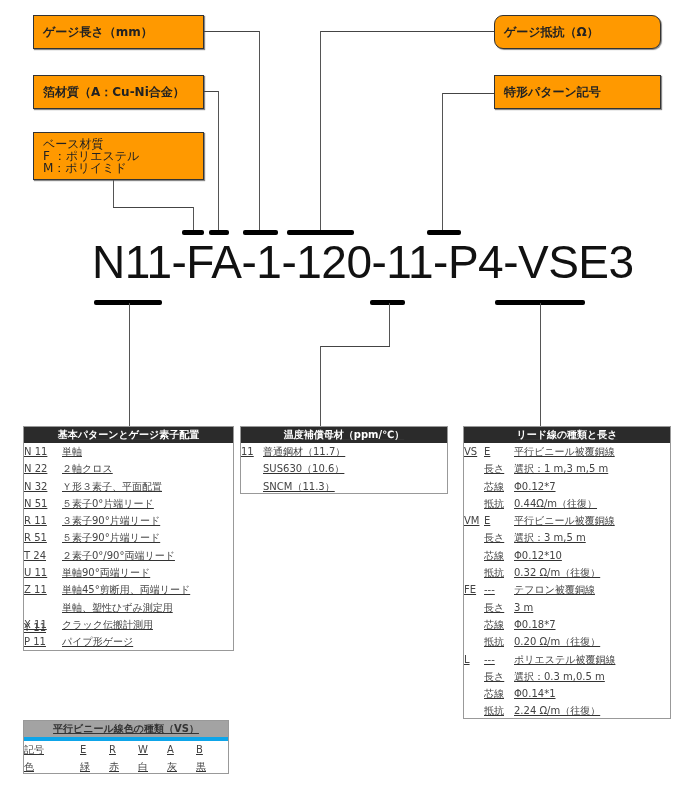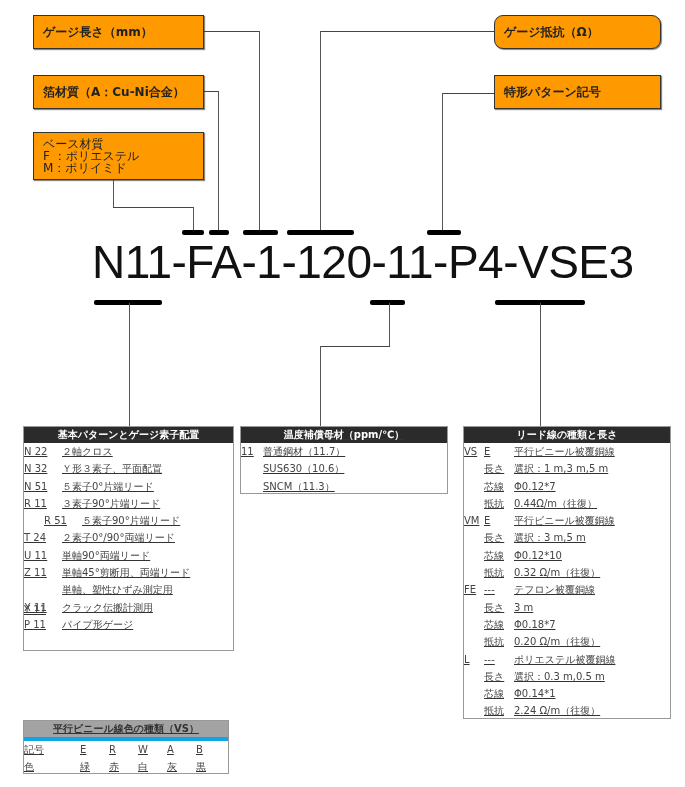--- a/index.html
+++ b/index.html
@@ -68,37 +68,41 @@
 <div class="vl" style="left:129px;top:303px;height:123px;"></div>
 <div class="vl" style="left:389px;top:303px;height:44px;"></div>
 <div class="hl" style="left:320px;top:346px;width:70px;"></div>
 <div class="vl" style="left:320px;top:346px;height:80px;"></div>
 <div class="vl" style="left:540px;top:303px;height:123px;"></div>
 
 <div class="tbl" style="left:23px;top:426px;width:211px;height:225px;">
   <div class="th">基本パターンとゲージ素子配置</div>
   <div id="pattern-rows">
       <div class="row">
+        <span style="width:38px;" class="c1">N 11</span>
+        <span>単軸</span>
+      </div>
+      <div class="row">
         <span style="width:38px;" class="c1">N 22</span>
         <span>２軸クロス</span>
       </div>
       <div class="row">
         <span style="width:38px;" class="c1">N 32</span>
         <span>Ｙ形３素子、平面配置</span>
       </div>
       <div class="row">
         <span style="width:38px;" class="c1">N 51</span>
         <span>５素子0°片端リード</span>
       </div>
       <div class="row">
         <span style="width:38px;" class="c1">R 11</span>
         <span>３素子90°片端リード</span>
       </div>
       <div class="row">
-        <span style="width:38px;margin-left:20px;" class="c1">R 51</span>
+        <span style="width:38px;" class="c1">R 51</span>
         <span>５素子90°片端リード</span>
       </div>
       <div class="row">
         <span style="width:38px;" class="c1">T 24</span>
         <span>２素子0°/90°両端リード</span>
       </div>
       <div class="row">
         <span style="width:38px;" class="c1">U 11</span>
         <span>単軸90°両端リード</span>
       </div>

